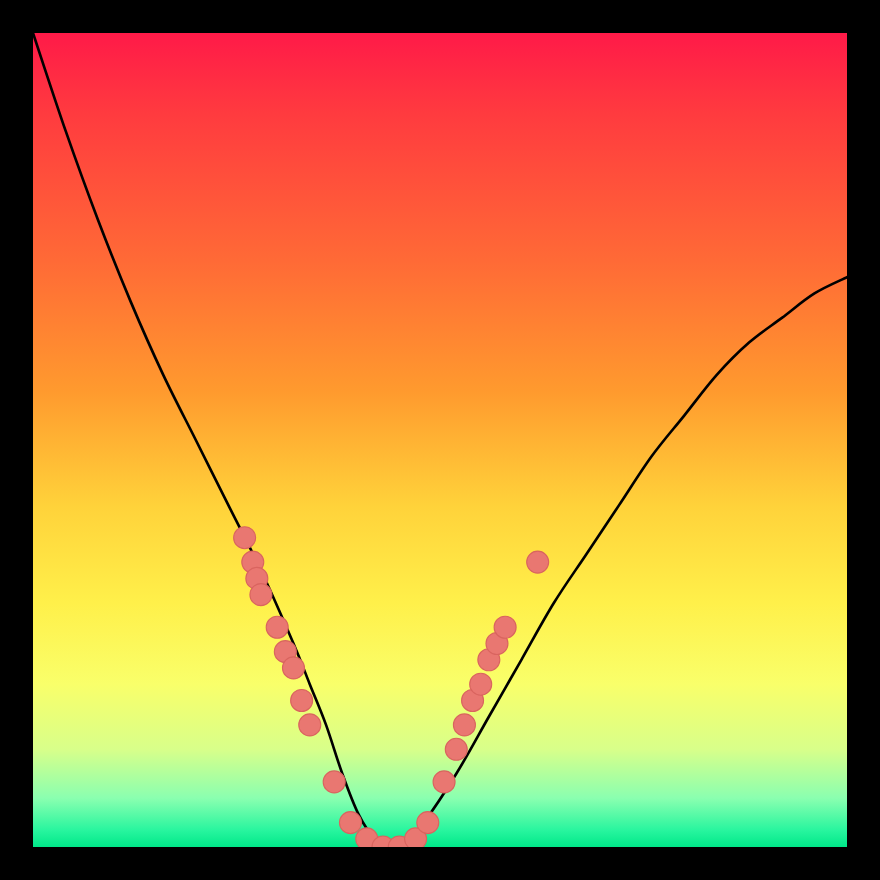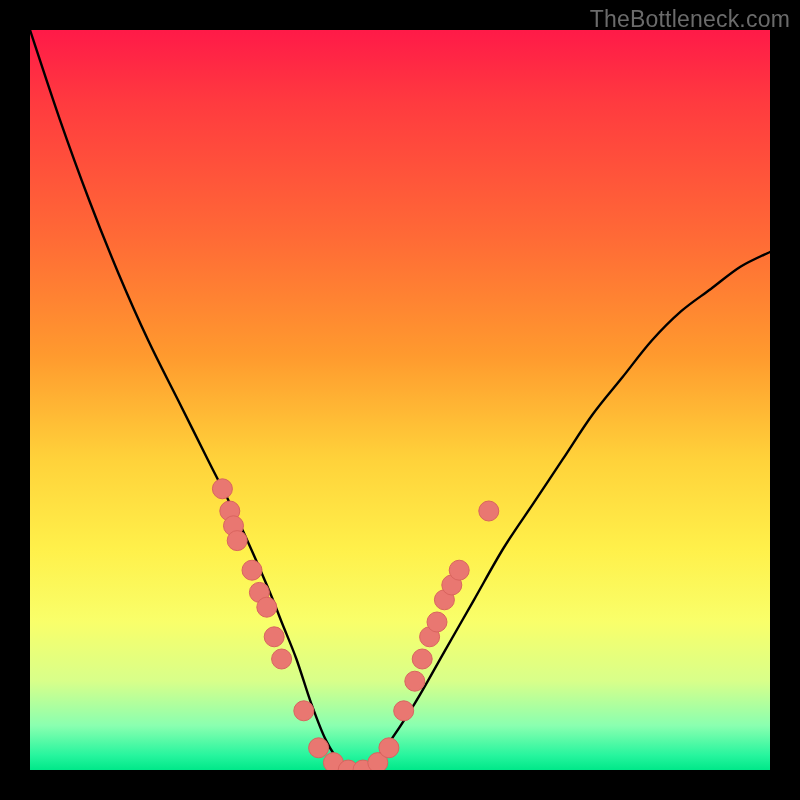--- a/index.html
+++ b/index.html
@@ -84,14 +84,13 @@
           <circle cx="392.20" cy="629.00" r="10" fill="#e97771" stroke="#d9645f" stroke-width="1"></circle>
           <circle cx="399.60" cy="606.80" r="10" fill="#e97771" stroke="#d9645f" stroke-width="1"></circle>
           <circle cx="407.00" cy="592.00" r="10" fill="#e97771" stroke="#d9645f" stroke-width="1"></circle>
           <circle cx="414.40" cy="569.80" r="10" fill="#e97771" stroke="#d9645f" stroke-width="1"></circle>
           <circle cx="421.80" cy="555.00" r="10" fill="#e97771" stroke="#d9645f" stroke-width="1"></circle>
           <circle cx="429.20" cy="540.20" r="10" fill="#e97771" stroke="#d9645f" stroke-width="1"></circle>
           <circle cx="458.80" cy="481.00" r="10" fill="#e97771" stroke="#d9645f" stroke-width="1"></circle>
         </g>
     </svg>
   </div>
-  <div class="watermark">TheBottleneck.com</div>
 </div>
 
 </body></html>

